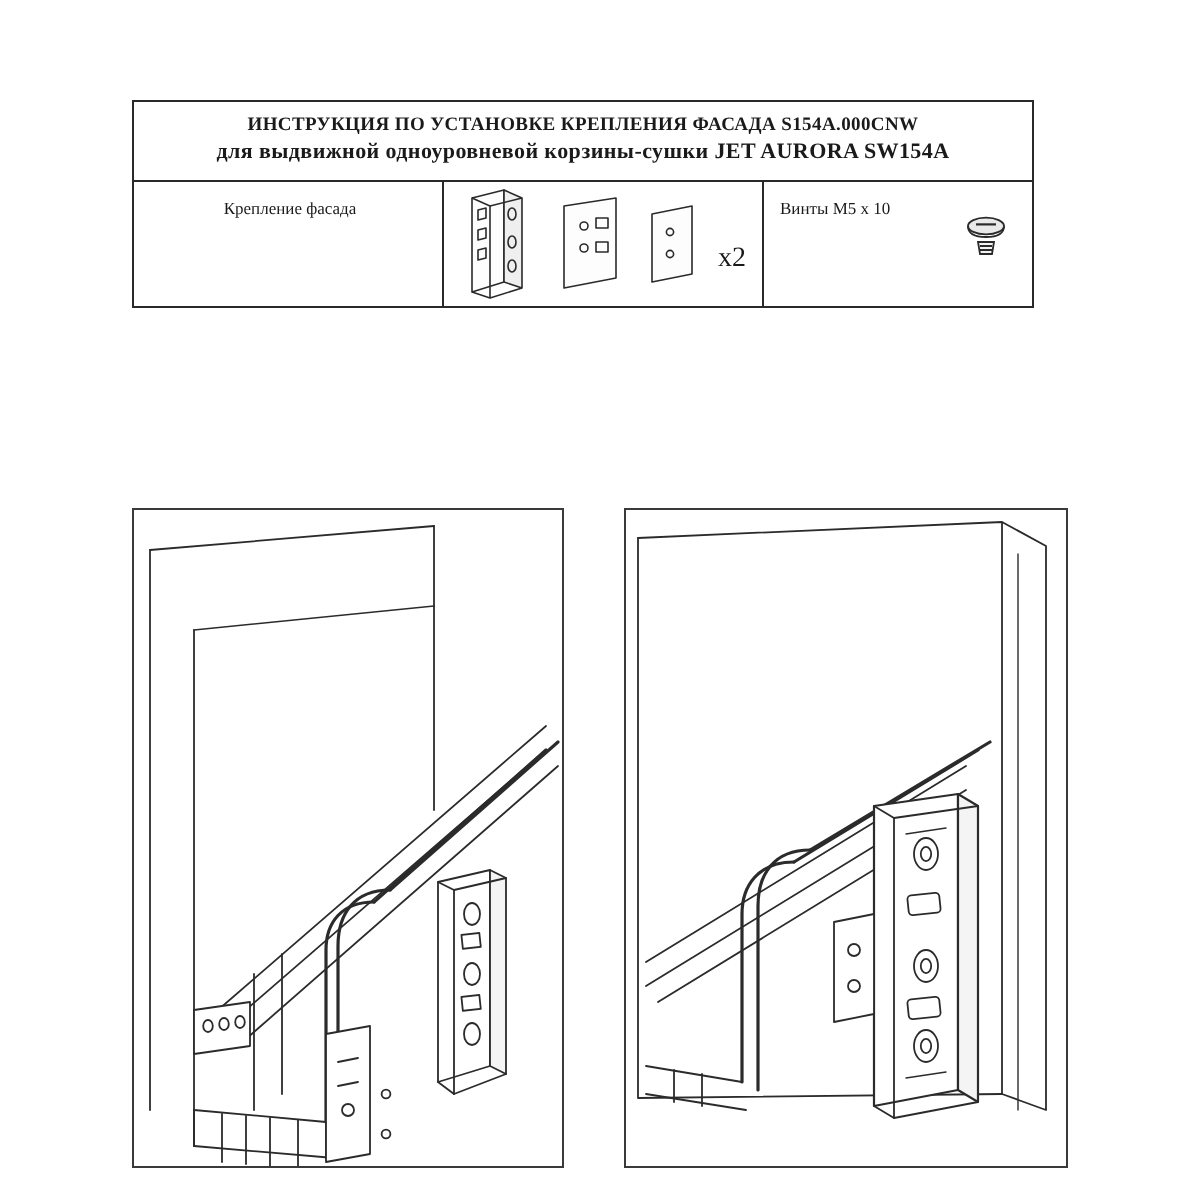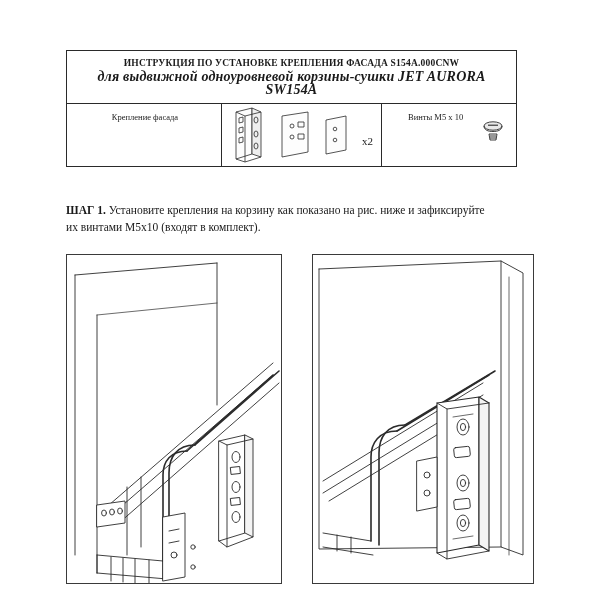--- a/index.html
+++ b/index.html
@@ -35,25 +35,24 @@
     padding: 6px 4px 7px 4px;
     text-align: center;
   }
   .header-title-line1 {
     font-size: 9.5px;
     font-weight: bold;
     letter-spacing: 0.2px;
     line-height: 13px;
   }
   .header-title-line2 {
-    font-size: 14px;
+    font-size: 11px;
     font-weight: bold;
     letter-spacing: 0.2px;
     line-height: 13px;
-    font-style: italic;
   }
   .header-body {
     display: flex;
     height: 62px;
   }
   .cell {
     position: relative;
     box-sizing: border-box;
   }
   .cell-left {
@@ -63,31 +62,30 @@
     text-align: center;
   }
   .cell-mid {
     width: 160px;
     border-right: 1px solid #2a2a2a;
     padding: 0;
   }
   .cell-right {
     flex: 1;
     padding: 8px 6px 0 8px;
-    margin-left: 18px;
   }
   .cell-text {
     font-size: 8.5px;
     line-height: 11.5px;
   }
   .qty-x2 {
     position: absolute;
     right: 8px;
     top: 31px;
-    font-size: 11px;
+    font-size: 14px;
     margin-left: 20px;
   }
   .screw-icon {
     position: absolute;
     right: 10px;
     top: 14px;
   }
 
   
   .step-block {
@@ -193,27 +191,20 @@
               <path d="M10,18 L16,18 M10,20 L16,20"></path>
               <path d="M8,7.2 L18,7.2" stroke-width="1.1"></path>
             </g>
           </svg>
         </div>
       </div>
 
     </div>
   </div>
 
-  <div class="step-block">
-    <div class="step-line">
-      <span class="step-label">ШАГ 1.</span>
-      <span>Установите крепления на корзину как показано на рис. ниже и зафиксируйте</span>
-    </div>
-    <div class="step-line">их винтами M5x10 (входят в  комплект).</div>
-  </div>
 
   <div class="figure fig-left">
     <svg width="215" height="329" viewBox="0 0 215 329">
       <g fill="none" stroke="#2b2b2b" stroke-width="0.9" stroke-linejoin="round" stroke-linecap="round">
 
         <path d="M8,20 L150,8"></path>
         <path d="M8,20 L8,300"></path>
         <path d="M150,8 L150,150"></path>
         <path d="M30,60 L30,318"></path>
         <path d="M30,60 L150,48" stroke-width="0.7"></path>

